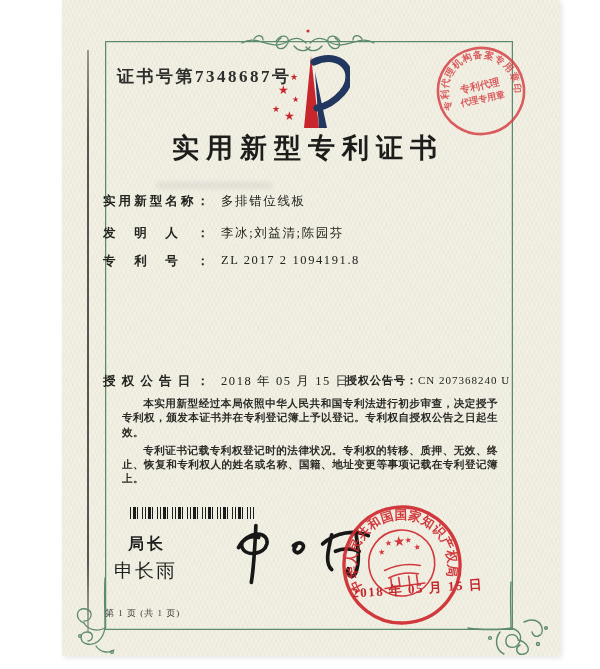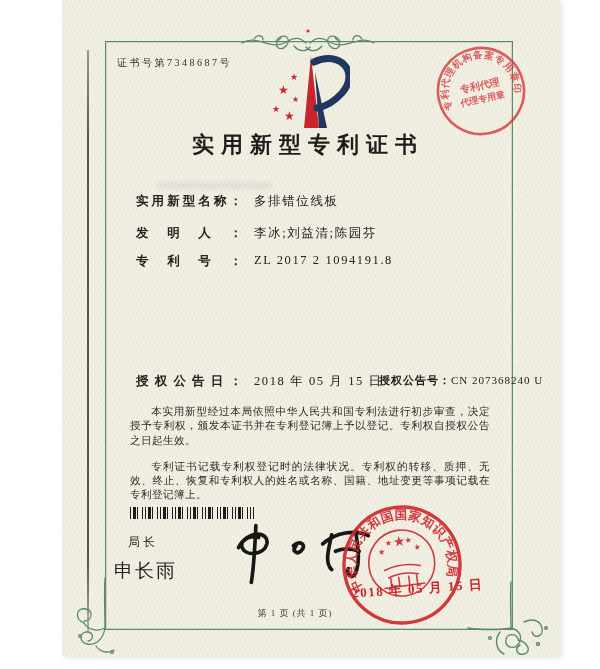--- a/index.html
+++ b/index.html
@@ -7,54 +7,54 @@
   .paper{position:absolute;left:62px;top:0;width:498px;height:656px;
     background:
       repeating-linear-gradient(115deg, rgba(110,135,115,.045) 0 1px, transparent 1px 4px),
       repeating-linear-gradient(65deg, rgba(110,135,115,.04) 0 1px, transparent 1px 4px),
       #f2efe3;
     box-shadow:2px 2px 5px rgba(0,0,0,.10);}
   .page-edge{position:absolute;left:25px;top:50px;width:2px;height:582px;
     background:linear-gradient(#8a8a86,#3c3c39 15%,#3c3c39 88%,#a9a9a4);opacity:.85;}
   .frame{position:absolute;left:43px;top:41px;width:406px;height:587px;
     border:1.6px solid #5d8a6d;box-shadow:inset 0 0 0 1px rgba(93,138,109,.25);}
-  .cert-no{position:absolute;left:55px;top:56px;font-size:10px;letter-spacing:2.5px;
-    color:#2e2e2c;font-weight:400;}
+  .cert-no{position:absolute;left:55px;top:65px;font-size:17px;letter-spacing:2.5px;
+    color:#2e2e2c;font-weight:700;}
   .title{position:absolute;left:43px;top:130px;width:406px;text-align:center;
-    font-size:22px;font-weight:700;letter-spacing:7px;color:#1c1c1a;}
+    font-size:27px;font-weight:700;letter-spacing:7px;color:#1c1c1a;}
   .smudge{position:absolute;left:95px;top:182px;width:115px;height:7px;
     background:rgba(140,145,150,.14);filter:blur(2px);}
-  .frow{position:absolute;left:74px;width:392px;font-size:12.5px;color:#23231f;}
+  .frow{position:absolute;left:41px;width:392px;font-size:12.5px;color:#23231f;}
   .flabel{display:inline-block;width:106px;text-align:justify;text-align-last:justify;
     font-weight:600;vertical-align:top;letter-spacing:0;}
   .fvalue{display:inline-block;margin-left:12px;letter-spacing:1.6px;font-weight:500;
     vertical-align:top;max-width:260px;}
   .fvalue.addr{max-width:252px;line-height:16.5px;}
   .grant-no{position:absolute;left:243px;top:0;font-size:11px;color:#23231f;white-space:nowrap;}
   .grant-no .gl{font-weight:600;letter-spacing:1px;}
   .grant-no .gv{letter-spacing:1px;font-weight:500;}
   .paras{position:absolute;left:56px;top:393px;width:384px;font-size:10.6px;
     line-height:14.3px;color:#2b2a26;letter-spacing:.4px;font-weight:500;text-align:justify;}
-  .paras p{margin:12px;text-indent:2em;}
+  .paras p{margin:4px;text-indent:2em;font-weight:bold;}
   .barcode{position:absolute;left:68px;top:507px;width:124px;height:12px;
     background:repeating-linear-gradient(90deg,#1c1c1c 0 1.5px,transparent 1.5px 3px,
       #1c1c1c 3px 6px,transparent 6px 7.5px,#1c1c1c 7.5px 8.5px,transparent 8.5px 12px,
       #1c1c1c 12px 13px,transparent 13px 15px);}
-  .director-title{position:absolute;left:66px;top:534px;font-size:12px;font-weight:400;
+  .director-title{position:absolute;left:66px;top:534px;font-size:16px;font-weight:700;
     letter-spacing:3px;color:#1f1f1d;text-align:center;}
   .director-name{position:absolute;left:52px;top:558px;font-size:19px;font-weight:400;
     letter-spacing:2px;color:#1f1f1d;}
   .signature{position:absolute;left:146px;top:522px;width:200px;height:64px;}
   .seal{position:absolute;left:265px;top:490px;width:150px;height:150px;
     transform:rotate(-8deg);opacity:.92;}
   .seal-date{position:absolute;left:290px;top:580px;font-size:13px;font-weight:600;
     color:#c4272c;letter-spacing:1.5px;transform:rotate(-4deg);white-space:nowrap;}
   .agent-stamp{position:absolute;left:368px;top:40px;width:102px;height:102px;
     transform:rotate(-12deg);opacity:.8;}
-  .footer{position:absolute;left:43px;top:607px;width:380px;text-align:center;
+  .footer{position:absolute;left:43px;top:607px;width:380px;
     font-size:9px;letter-spacing:1px;color:#3c3c38;}
   .ornament{position:absolute;}
   svg text.ring{font-family:"Liberation Serif","DejaVu Serif",serif;}
 </style>
 </head>
 <body>
 
 <div class="paper">
 
   <div class="page-edge"></div>

